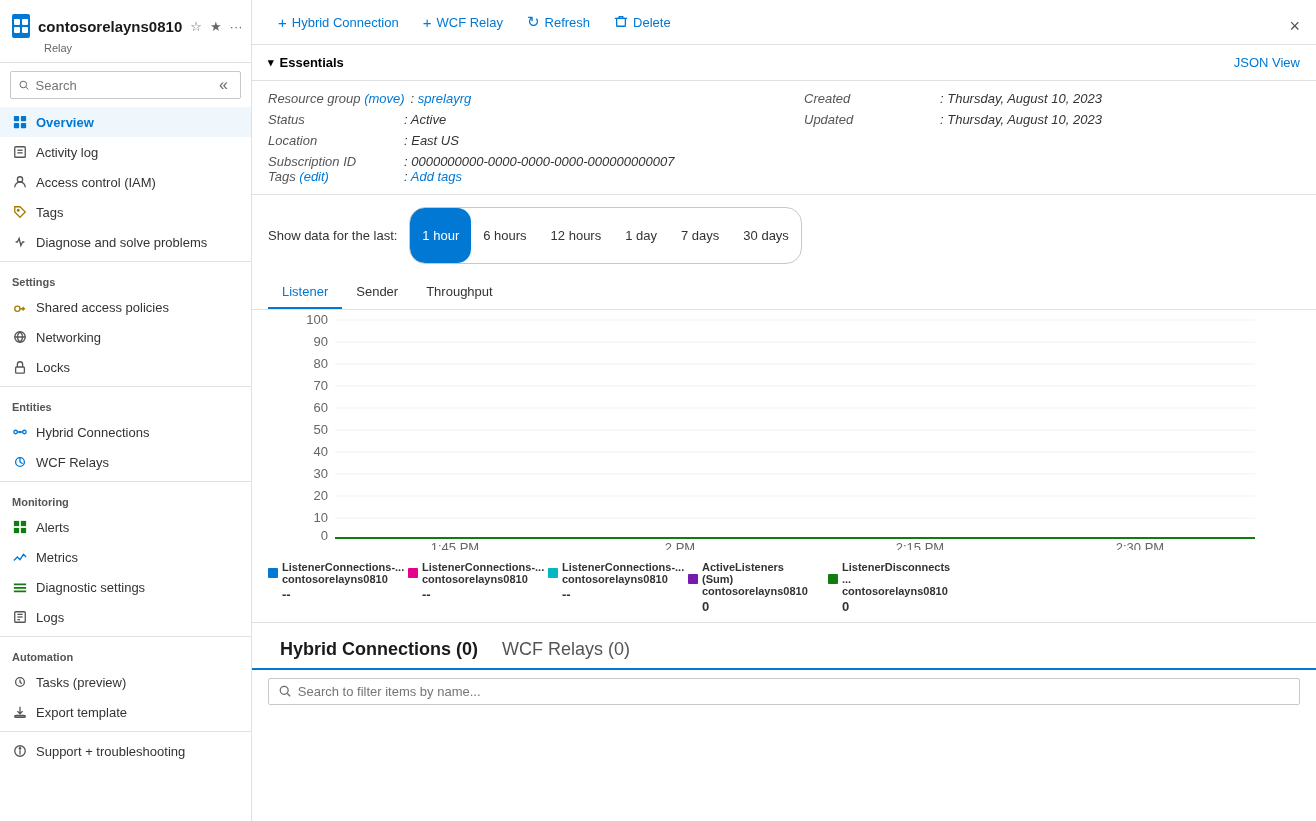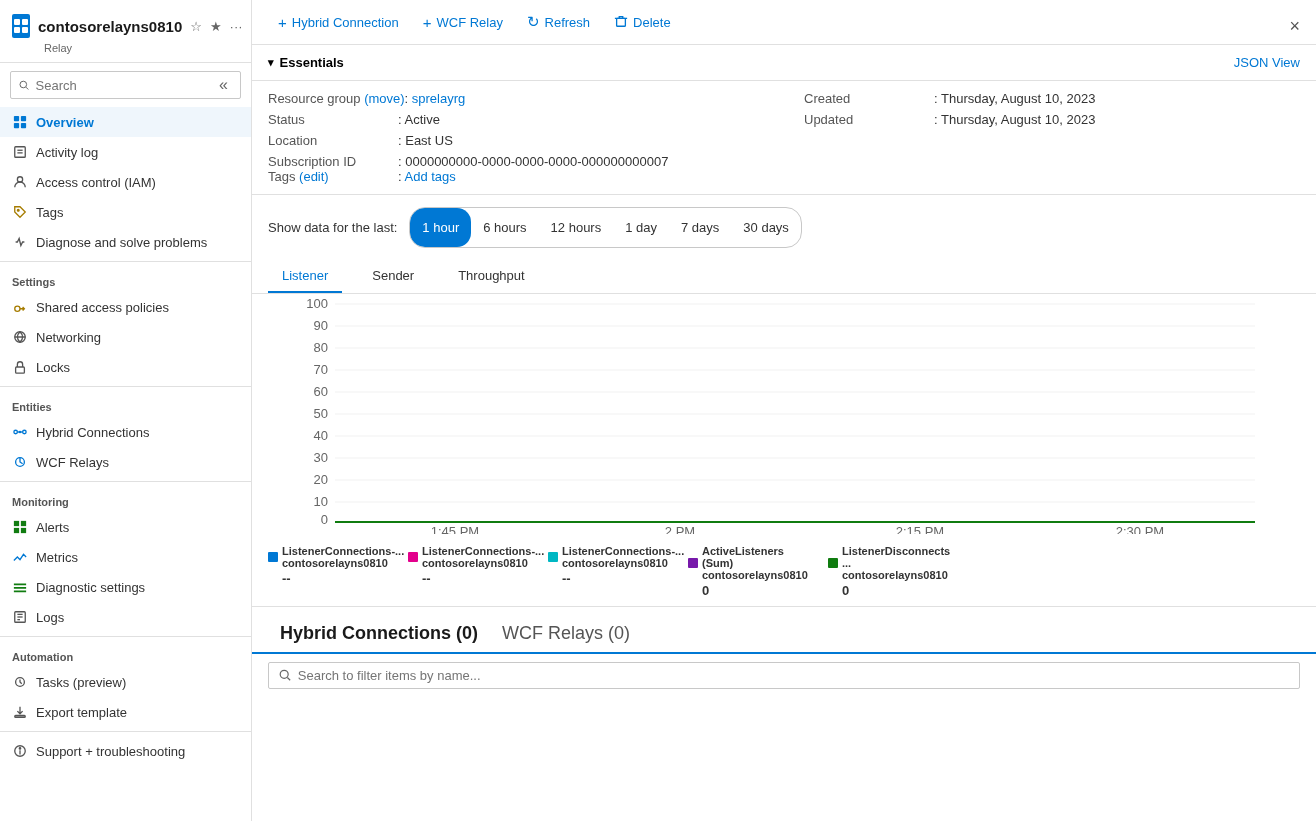--- a/index.html
+++ b/index.html
@@ -154,20 +154,22 @@
     .essentials-body {
       display: grid;
       grid-template-columns: 1fr 1fr;
       padding: 10px 16px;
       gap: 6px 40px;
       border-bottom: 1px solid #e0e0e0;
     }
     .essentials-row {
       display: flex;
       align-items: flex-end;
+      gap: 6px;
+      font-style: italic;
     }
     .essentials-label {
       color: #555;
       min-width: 130px;
       font-size: 13px;
     }
     .essentials-value {
       color: #333;
       font-size: 13px;
     }
@@ -187,37 +189,37 @@
     .time-range-label { color: #333; font-size: 13px; }
     .time-pills {
       display: flex;
       align-items: center;
       border: 1px solid #c8c8c8;
       border-radius: 16px;
       overflow: hidden;
       background: #fff;
     }
     .time-pill {
-      padding: 12px 12px;
+      padding: 20px 12px;
       cursor: pointer;
       font-size: 13px;
       color: #333;
       border: none;
       background: transparent;
     }
     .time-pill.active {
       background: #0078d4;
       color: #fff;
       border-radius: 14px;
     }
 
     
     .chart-tabs {
       display: flex;
-      gap: 16px;
+      gap: 0;
       padding: 0 16px;
       border-bottom: 1px solid #e0e0e0;
     }
     .chart-tab {
       padding: 8px 14px;
       cursor: pointer;
       font-size: 13px;
       color: #333;
       border-bottom: 2px solid transparent;
     }

